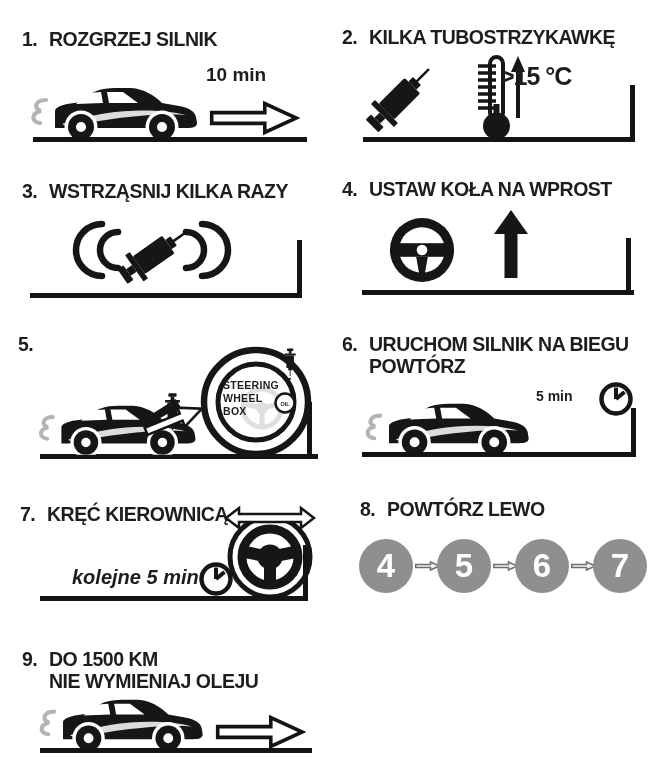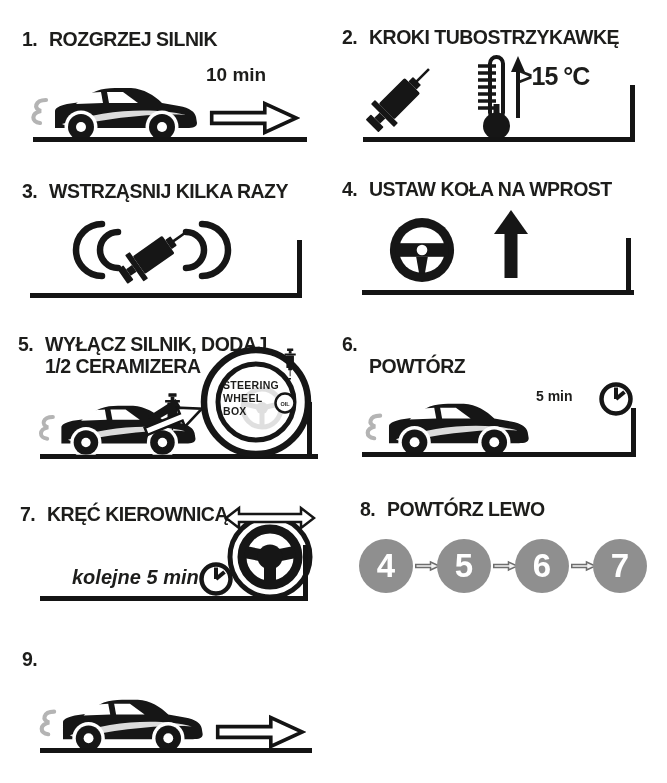--- a/index.html
+++ b/index.html
@@ -95,42 +95,42 @@
     <div class="note" style="left:188px;top:44px;font-size:19px;">10 min</div>
     <svg class="abs" style="left:190px;top:80px;" width="92" height="36">
         <use href="#arrow-out"></use>
       </svg>
     <div class="ground" style="left:15px;top:117px;width:274px;"></div>
   </div>
 
   <div class="step" style="left:340px;top:18px;width:300px;height:128px;">
     <div class="title" style="left:2px;top:8px;">
       <span class="num">2.</span>
-      <span>KROKI TUBOSTRZYKAWKĘ</span>
+      <span>KILKA TUBOSTRZYKAWKĘ</span>
     </div>
     <svg class="abs" style="left:40px;top:38px;transform:rotate(45deg);" width="36" height="88">
         <use href="#syr"></use>
       </svg>
     <svg class="abs" style="left:126px;top:36px;" width="64" height="88" viewBox="0 0 64 88">
       <rect x="24" y="3" width="13" height="62" rx="6.5" fill="#ffffff" stroke="#161616" stroke-width="4"></rect>
       <g stroke="#161616" stroke-width="3.5">
         <line x1="12" y1="12" x2="30" y2="12"></line>
           <line x1="12" y1="19" x2="30" y2="19"></line>
         <line x1="12" y1="26" x2="30" y2="26"></line>
           <line x1="12" y1="33" x2="30" y2="33"></line>
         <line x1="12" y1="40" x2="30" y2="40"></line>
           <line x1="12" y1="47" x2="30" y2="47"></line>
         <line x1="12" y1="54" x2="30" y2="54"></line>
       </g>
       <rect x="27.5" y="50" width="6" height="16" fill="#161616"></rect>
       <circle cx="30.5" cy="72" r="13.5" fill="#161616"></circle>
       <line x1="52" y1="64" x2="52" y2="16" stroke="#161616" stroke-width="4"></line>
       <polygon points="45,18 59,18 52,2" fill="#161616"></polygon>
     </svg>
-    <div class="note" style="left:178px;top:44px;font-size:25px;letter-spacing:-1px;">&gt;15 °C</div>
+    <div class="note" style="left:160px;top:44px;font-size:25px;letter-spacing:-1px;">&gt;15 °C</div>
     <div class="ground" style="left:23px;top:119px;width:272px;"></div>
     <div class="groundv" style="left:290px;top:67px;height:57px;"></div>
   </div>
 
   <div class="step" style="left:18px;top:172px;width:300px;height:130px;">
     <div class="title" style="left:4px;top:8px;">
       <span class="num">3.</span>
       <span>WSTRZĄSNIJ KILKA RAZY</span>
     </div>
     <svg class="abs" style="left:54px;top:40px;" width="160" height="85" viewBox="0 0 160 85">
@@ -164,24 +164,20 @@
     <svg class="abs" style="left:152px;top:38px;" width="38" height="72">
         <use href="#arrow-up"></use>
       </svg>
     <div class="ground" style="left:22px;top:120px;width:272px;"></div>
     <div class="groundv" style="left:286px;top:68px;height:57px;"></div>
   </div>
 
   <div class="step" style="left:14px;top:328px;width:322px;height:140px;">
     <div class="title" style="left:4px;top:5px;">
       <span class="num">5.</span>
-      <span>
-        <span>WYŁĄCZ SILNIK, DODAJ</span><br>
-        <span>1/2 CERAMIZERA</span>
-      </span>
     </div>
     <div class="ground" style="left:26px;top:126px;width:278px;"></div>
     <div class="groundv" style="left:293px;top:74px;height:57px;"></div>
     <svg class="abs" style="left:20px;top:68px;" width="170" height="59" viewBox="0 0 180 62">
       <use href="#car"></use>
       <polygon points="120,22 150,3 155,11 127,27" fill="#161616"></polygon>
     </svg>
     <svg class="abs" style="left:150px;top:62px;transform:rotate(180deg);" width="17" height="40">
         <use href="#syr"></use>
       </svg>
@@ -212,21 +208,21 @@
         <rect x="11" y="90" width="22" height="9" rx="1" fill="#161616"></rect>
       </g>
       <line x1="94" y1="34" x2="94" y2="45" stroke="#161616" stroke-width="2" stroke-dasharray="1.5 3"></line>
     </svg>
   </div>
 
   <div class="step" style="left:340px;top:328px;width:300px;height:136px;">
     <div class="title" style="left:2px;top:5px;">
       <span class="num">6.</span>
       <span>
-        <br>
+        <span>URUCHOM SILNIK NA BIEGU</span><br>
         <span>POWTÓRZ</span>
       </span>
     </div>
     <svg class="abs" style="left:20px;top:66px;" width="178" height="61">
         <use href="#car"></use>
       </svg>
     <div class="note" style="left:196px;top:60px;font-size:14px;">5 min</div>
     <svg class="abs" style="left:258px;top:53px;" width="36" height="36">
         <use href="#clockicon"></use>
       </svg>
@@ -276,20 +272,24 @@
         <use href="#arrow-out-gray"></use>
       </svg>
     <div class="seq-circle" style="left:241px;top:47px;">
       <span>7</span>
     </div>
   </div>
 
   <div class="step" style="left:18px;top:642px;width:300px;height:118px;">
     <div class="title" style="left:4px;top:6px;">
       <span class="num">9.</span>
+      <span>
+        <span>DO 1500 KM</span><br>
+        <span>NIE WYMIENIAJ OLEJU</span>
+      </span>
     </div>
     <svg class="abs" style="left:16px;top:48px;" width="178" height="61">
         <use href="#car"></use>
       </svg>
     <svg class="abs" style="left:196px;top:72px;" width="92" height="36">
         <use href="#arrow-out"></use>
       </svg>
     <div class="ground" style="left:22px;top:106px;width:272px;"></div>
   </div>
 

